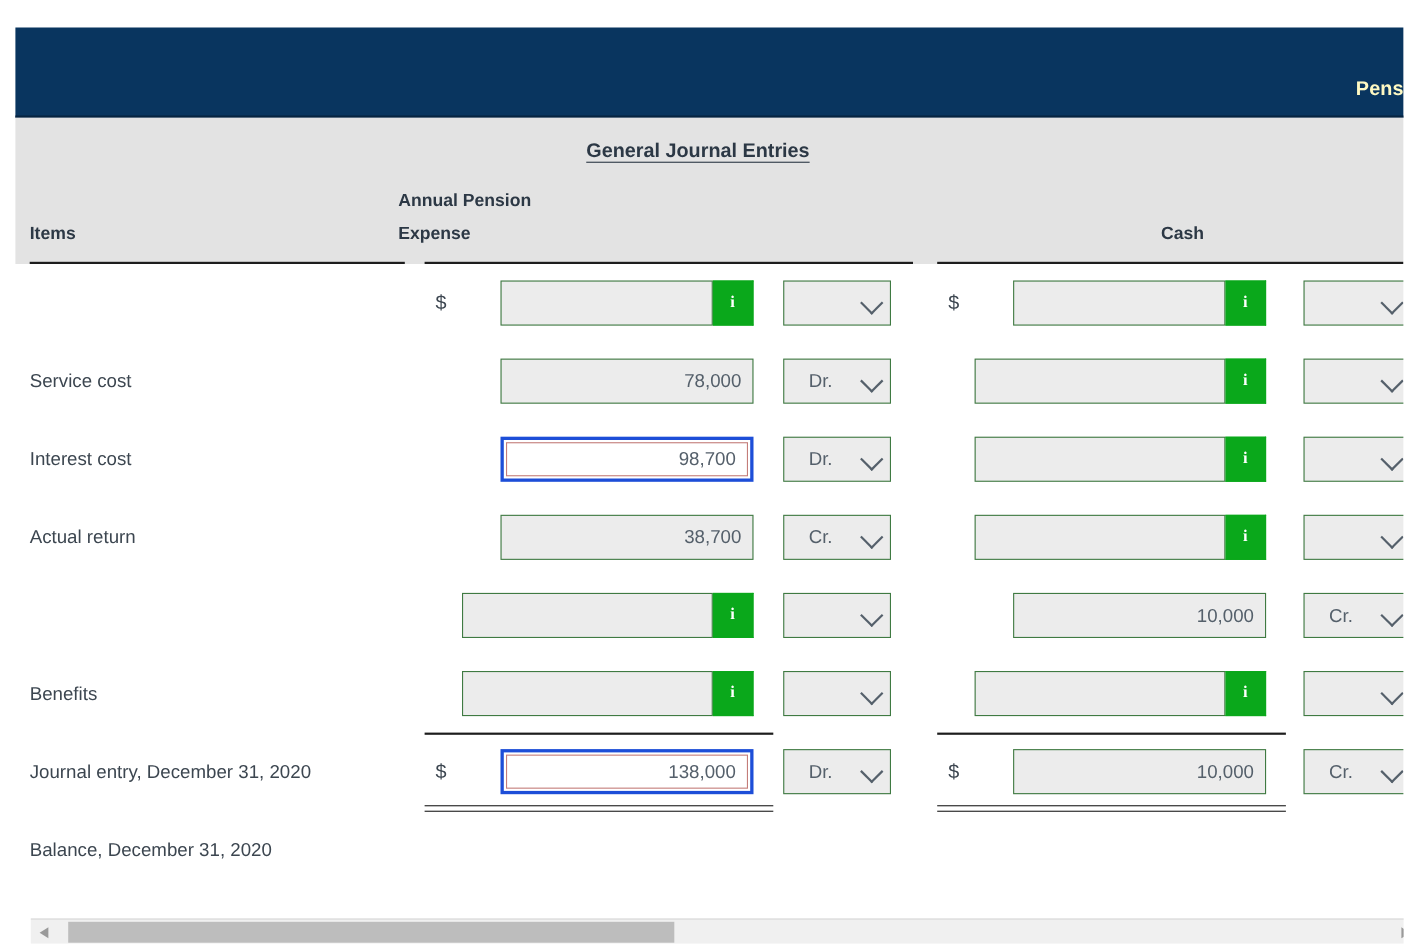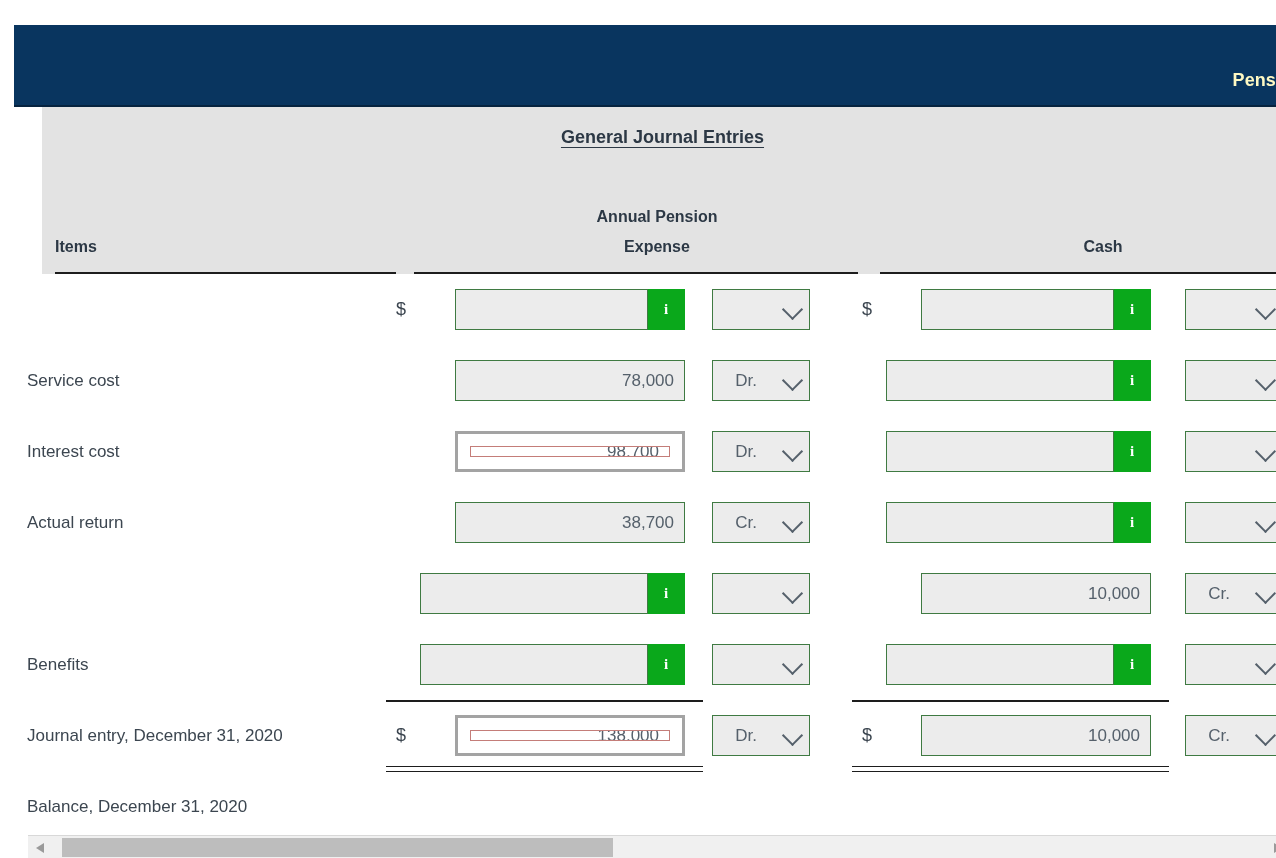--- a/index.html
+++ b/index.html
@@ -41,24 +41,23 @@
     color: #fef9c3;
     font-size: 18px;
     font-weight: bold;
     white-space: nowrap;
     letter-spacing: .1px;
   }
 
   
   .headband {
     background: #e3e3e3;
-    height: 167px;
+    height: 133px;
     position: relative;
     overflow: hidden;
-    margin-left: 28px;
   }
   .gj-title {
     position: absolute;
     top: 20px;
     left: 0;
     width: 1241px;
     text-align: center;
     font-size: 18px;
     font-weight: bold;
     color: #2c3845;
@@ -66,21 +65,21 @@
     text-underline-offset: 4px;
   }
   .colhead {
     position: absolute;
     font-size: 16px;
     font-weight: bold;
     color: #2c3845;
     line-height: 30px;
   }
   .colhead.items   { left: 13px;  bottom: 12px; }
-  .colhead.c-ape   { left: 380px; width: 470px; bottom: 12px; text-align: center; }
+  .colhead.c-ape   { left: 348px; width: 470px; bottom: 12px; }
   .colhead.c-cash  { left: 826px; width: 470px; bottom: 12px; text-align: center; }
 
   
   .headrule {
     position: absolute;
     bottom: 0;
     height: 2px;
     background: #1d1d1d;
   }
   .headrule.r1 { left: 13px;  width: 341px; }
@@ -160,23 +159,23 @@
     font-style: normal;
     display: flex;
     align-items: center;
     justify-content: center;
     cursor: pointer;
     font-family: "Liberation Serif", serif;
   }
 
   
   .amount.error {
-    border: 3px solid #a3a3a3;
+    border: 3px solid #1d4ed8;
     background: #ffffff;
-    padding: 12px;
+    padding: 2px;
   }
   .amount.error .field {
     border: 1px solid #c47d79;
     background: #ffffff;
     line-height: 31px;
   }
 
   
   .sel {
     position: absolute;

